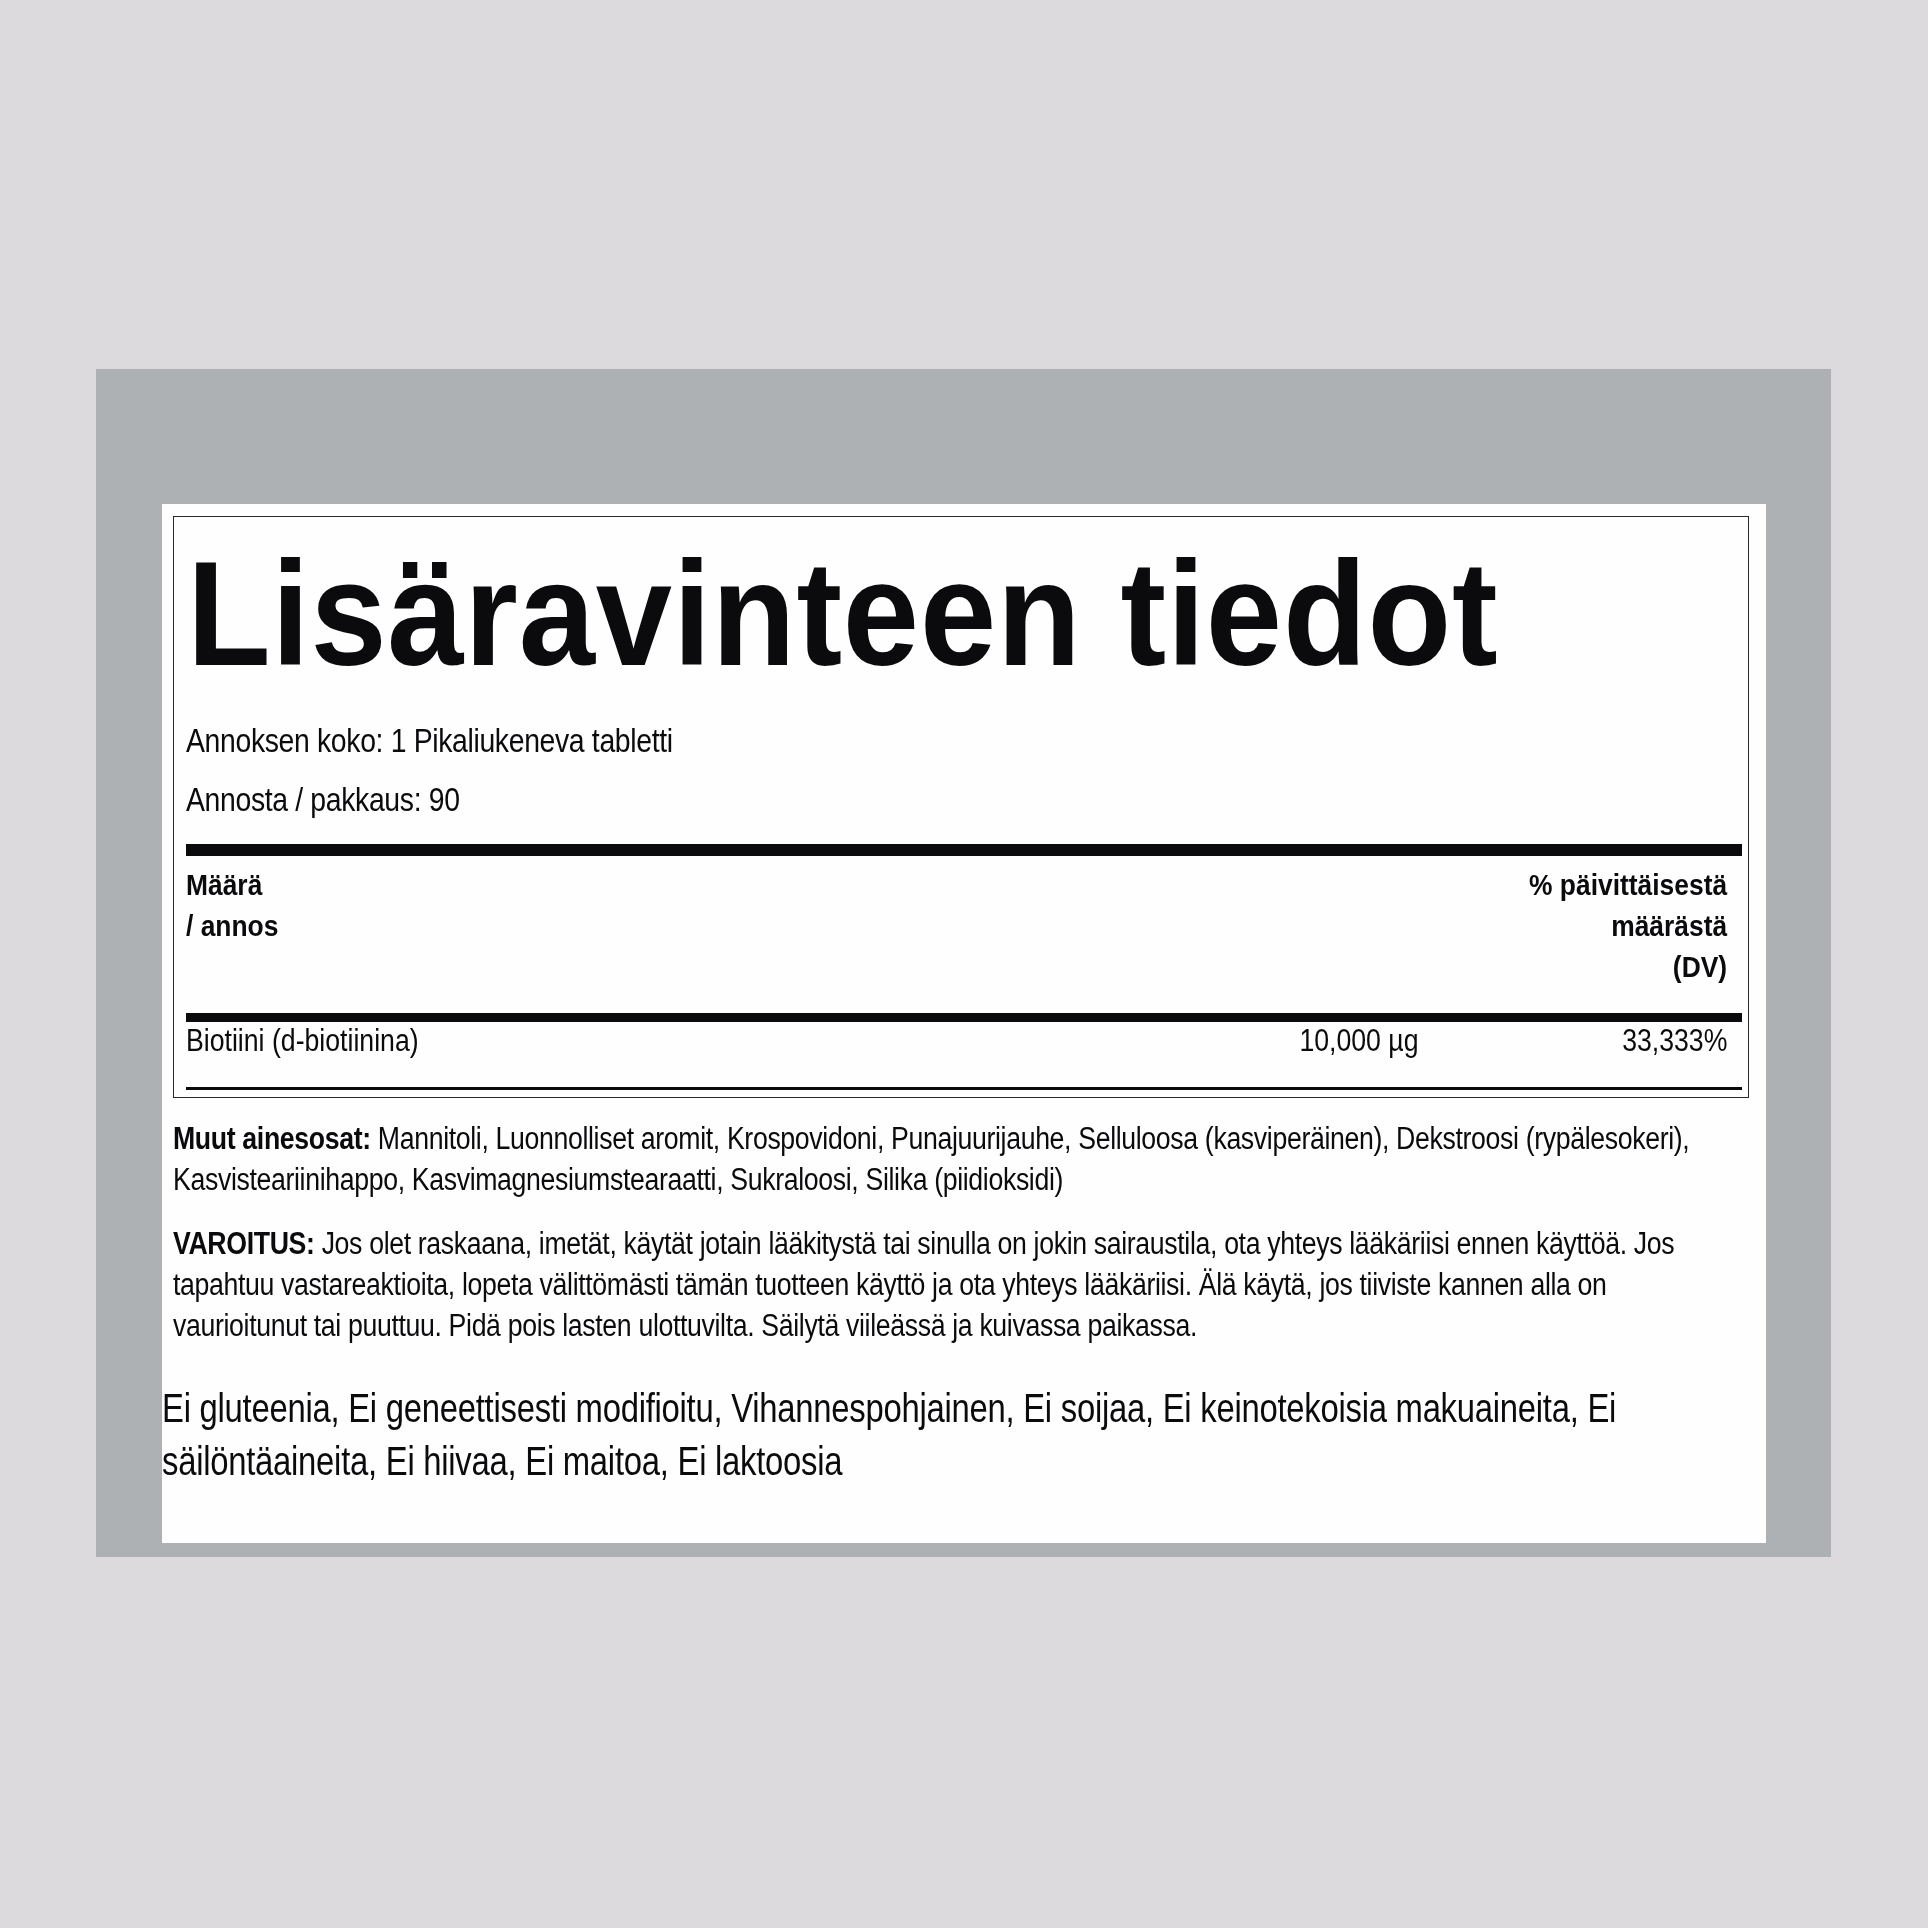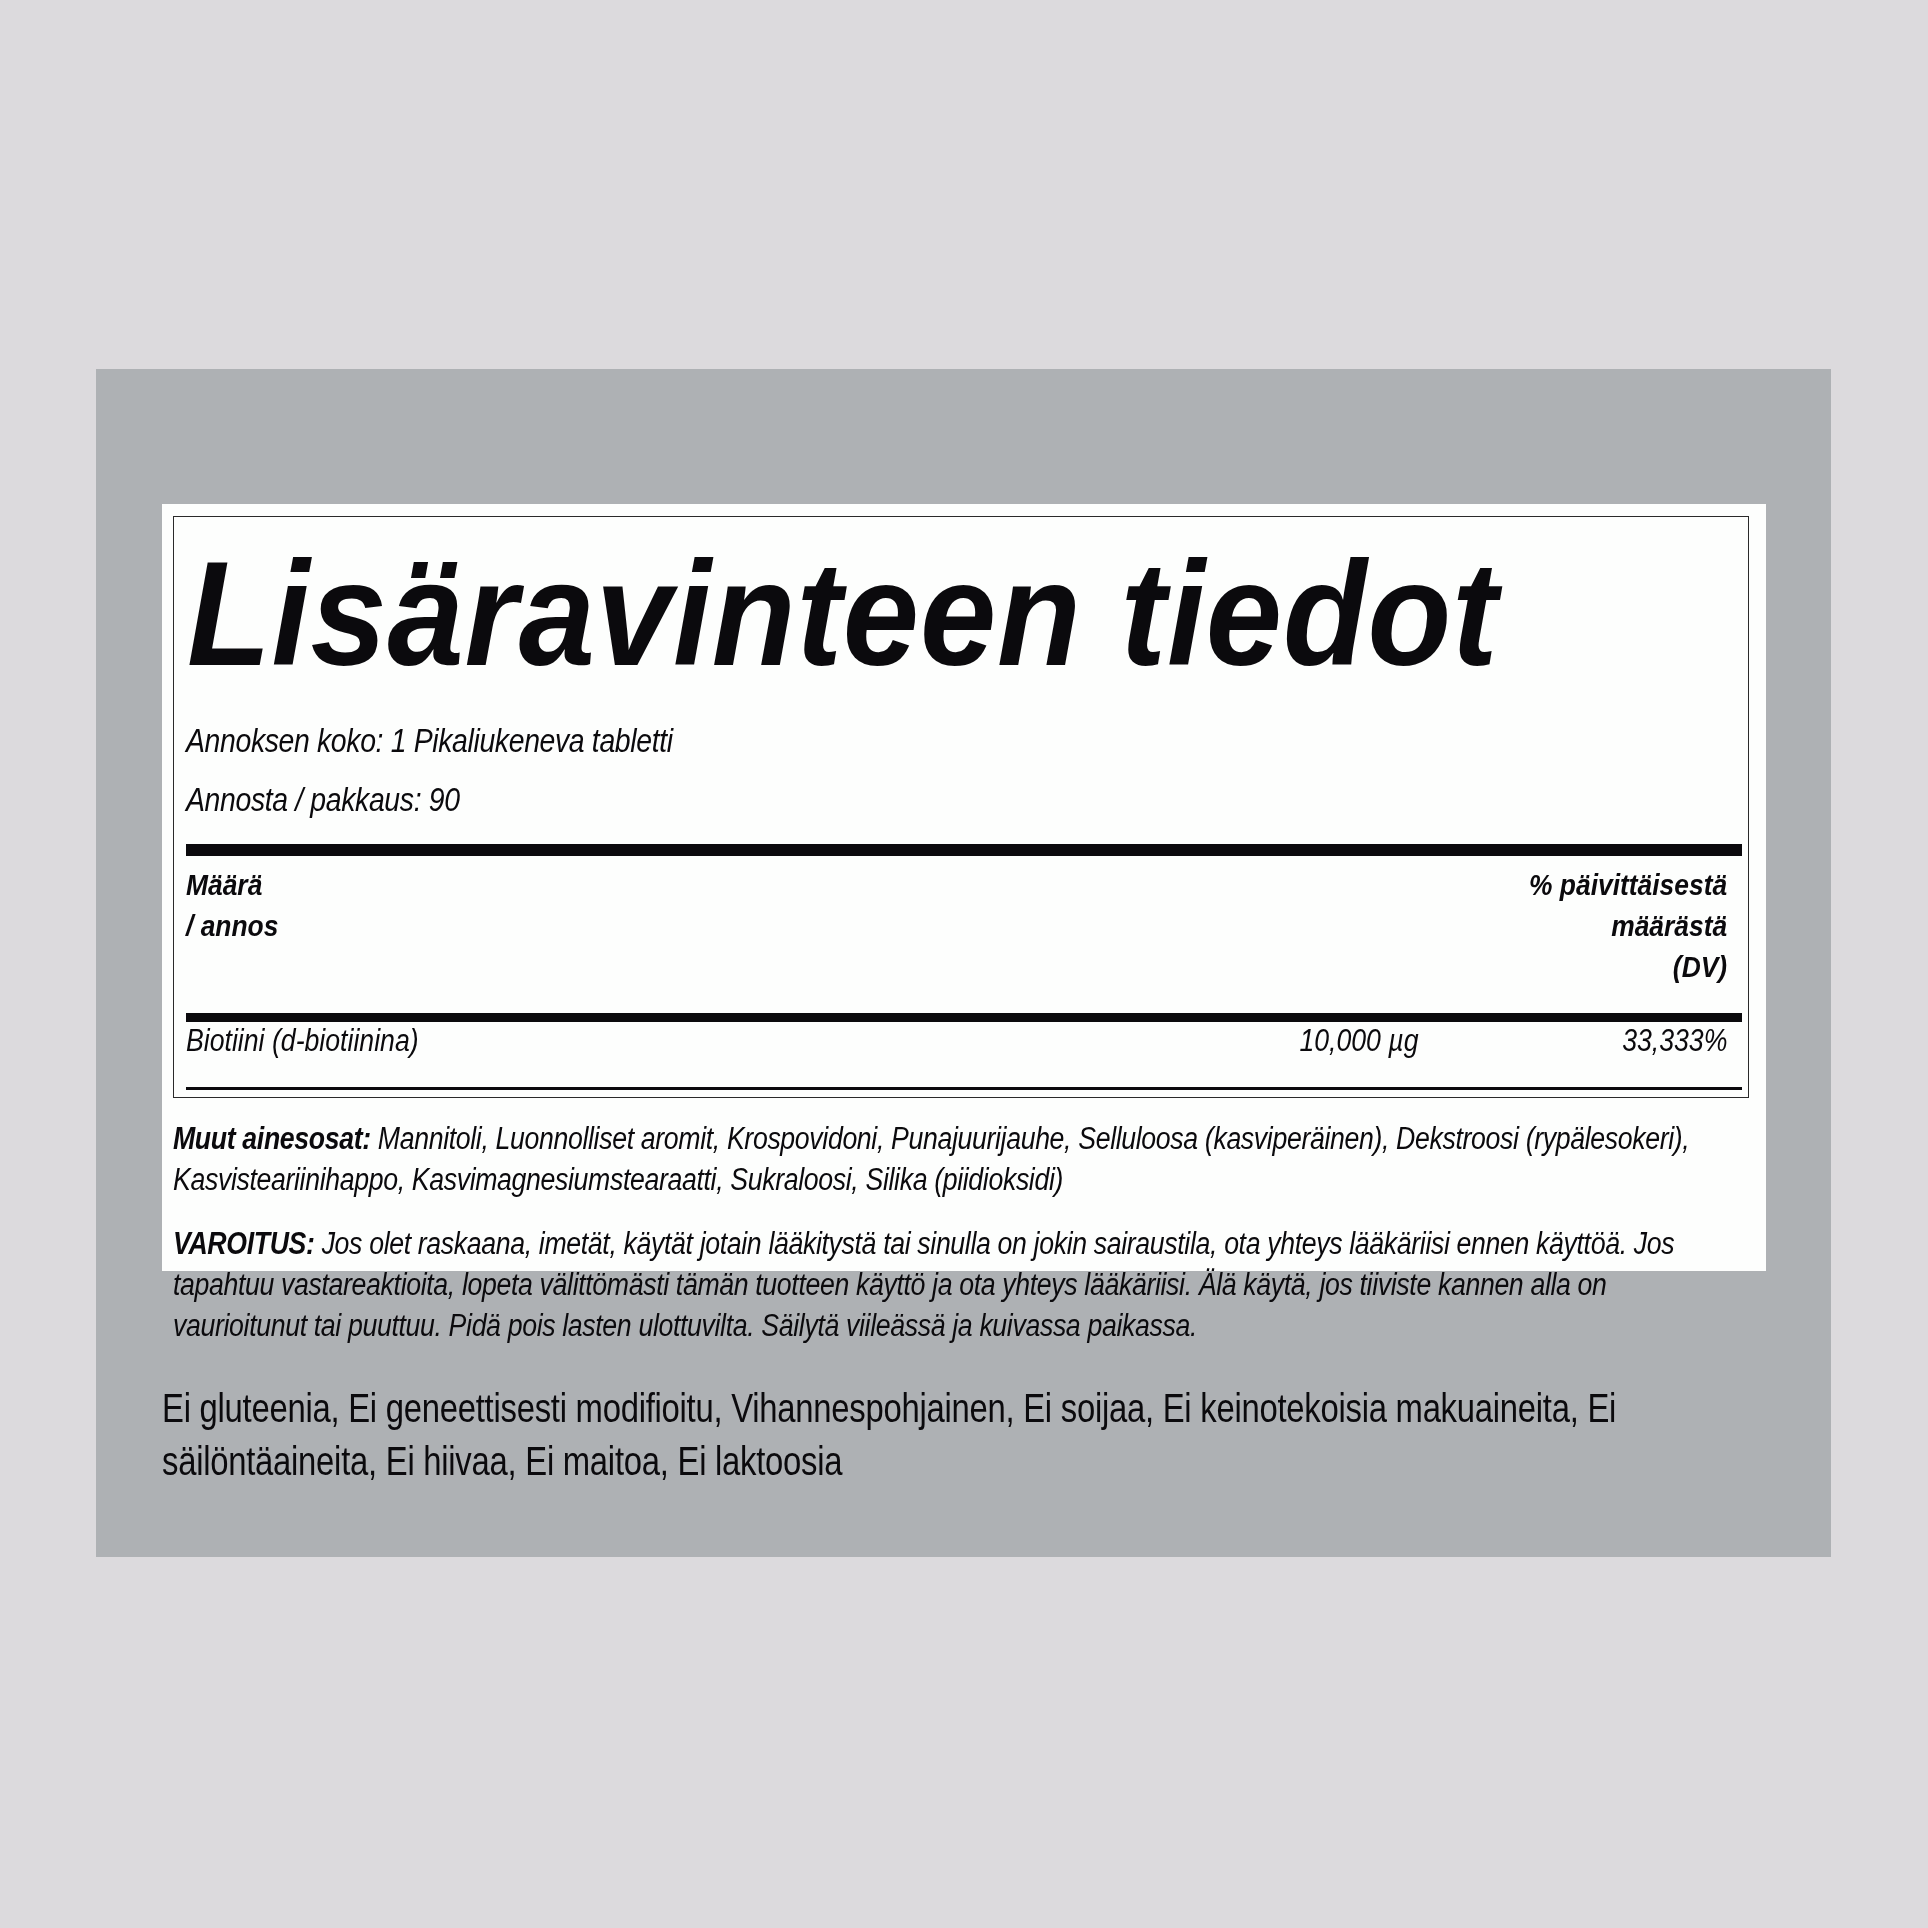--- a/index.html
+++ b/index.html
@@ -10,21 +10,21 @@
   .panel {
     position:absolute; left:96px; top:369px; width:1735px; height:1188px;
     background:#aeb1b4;
   }
   .directions {
     position:absolute; left:179px; top:431px; font-size:31px; line-height:38px;
     letter-spacing:-0.6px; transform:scaleX(0.86); transform-origin:left top; white-space:nowrap;
   }
   .b { font-weight:bold; }
   .card {
-    position:absolute; left:162px; top:504px; width:1604px; height:767px; background:#fdfefd;font-style:italic;
+    position:absolute; left:162px; top:504px; width:1604px; height:1039px; background:#fdfefd;
   }
   .facts-box {
     position:absolute; left:11.3px; top:12.2px; width:1576px; height:582px;
     border:1.9px solid #2a2a2a; box-sizing:border-box;
   }
   .title {
     position:absolute; left:13px; top:17px; font-size:149px; font-weight:bold; line-height:160px;
     letter-spacing:0.9px; white-space:nowrap; transform:scaleX(0.92); transform-origin:left top;
   }
   .line-text {

